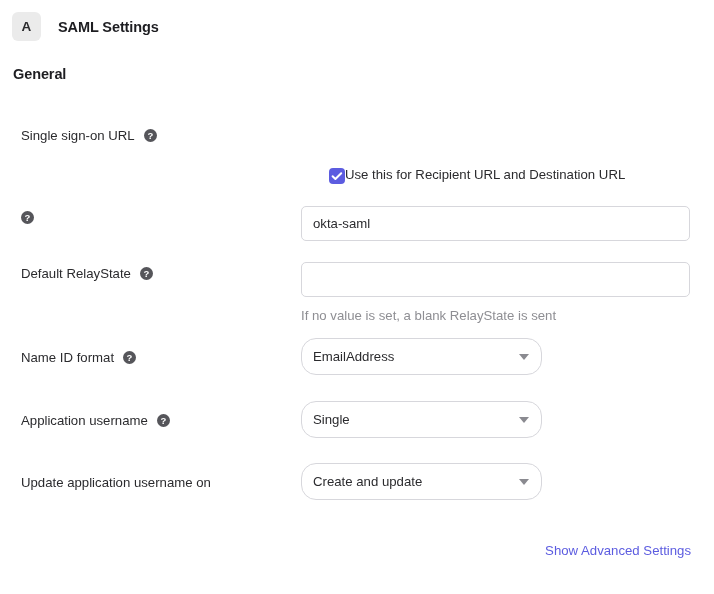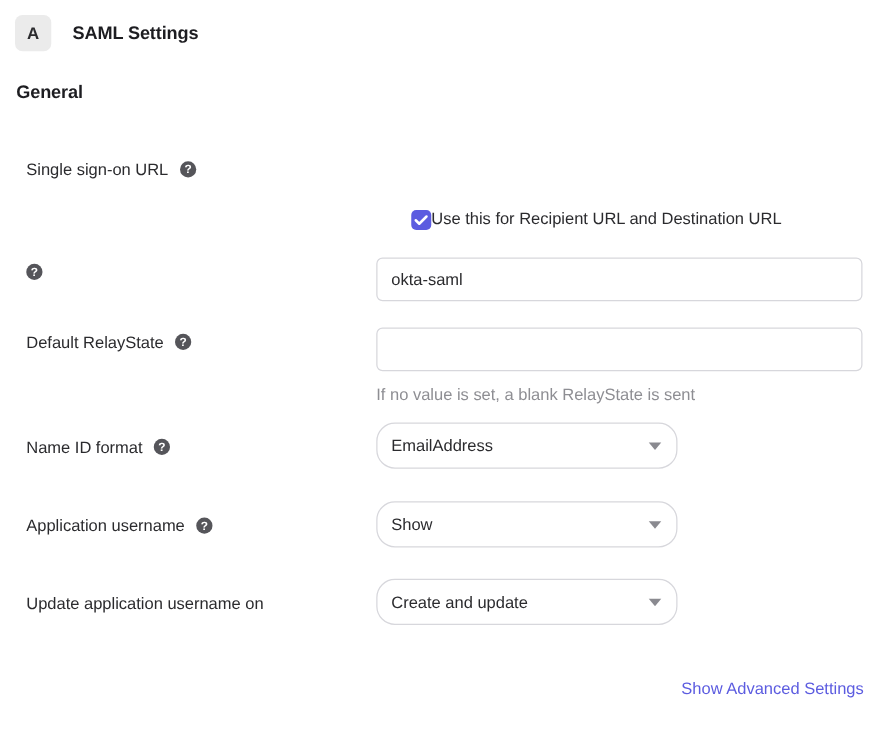--- a/index.html
+++ b/index.html
@@ -267,21 +267,21 @@
     <div class="field-label" style="top:25px;">
       <span>Application username</span>
       <span class="help-icon">
         <svg width="13" height="13" viewBox="0 0 13 13" aria-hidden="true">
           <text x="6.5" y="9.7" text-anchor="middle" font-family="Liberation Sans, sans-serif" font-size="9.5" font-weight="700" fill="#ffffff">?</text>
         </svg>
       </span>
     </div>
     <div class="field-control" style="top:12px;">
       <div class="select-wrap">
-        <div class="select-box">Show</div>
+        <div class="select-box">Single</div>
         <span class="select-caret"></span>
       </div>
     </div>
   </div>
 
   <div class="field-row" style="height:62px;">
     <div class="field-label" style="top:25px;">
       <span>Update application username on</span>
     </div>
     <div class="field-control" style="top:12px;">

